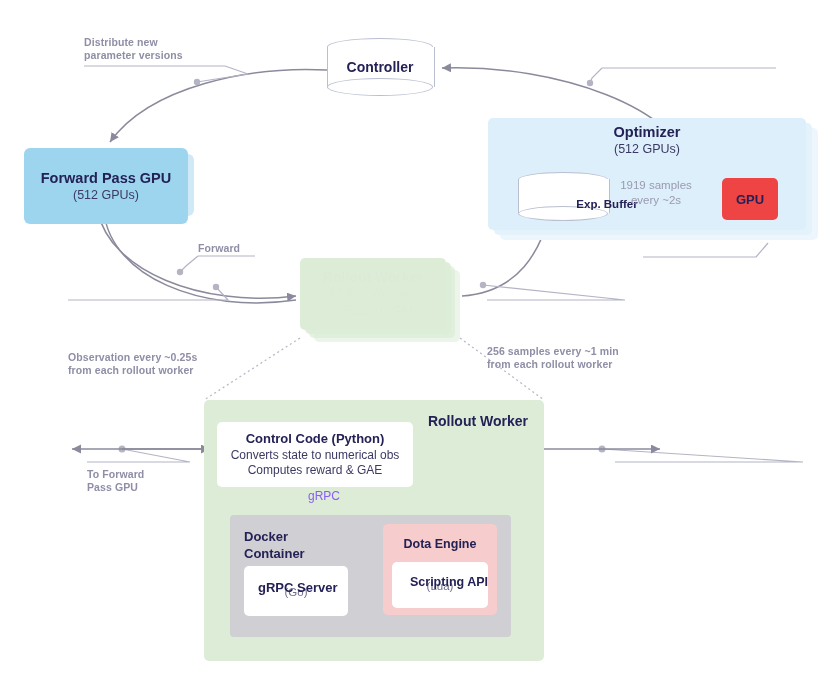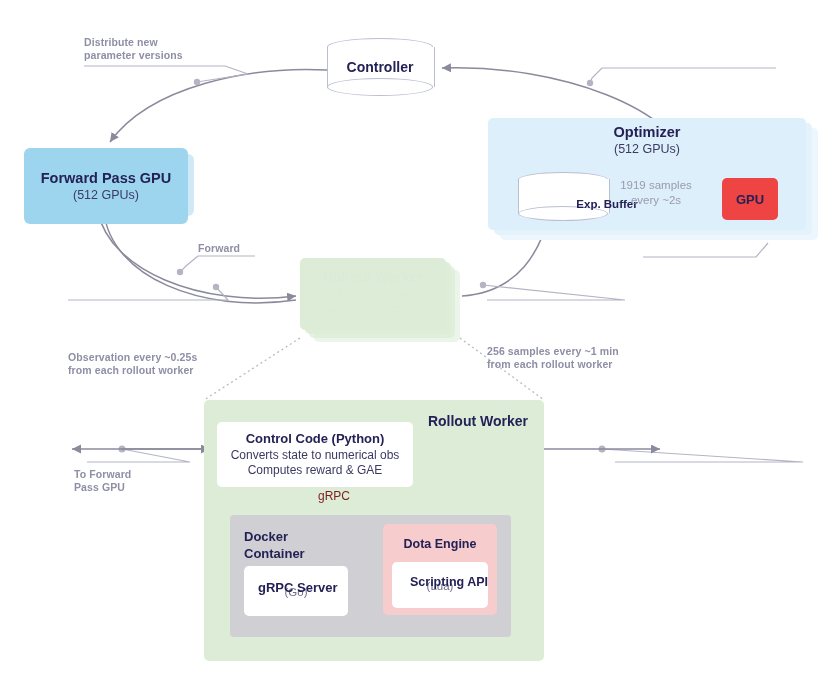--- a/index.html
+++ b/index.html
@@ -72,31 +72,31 @@
   #grpcsrv{position:absolute;left:14px;top:51px;width:104px;height:50px;background:#fff;border-radius:5px;
            display:flex;flex-direction:column;align-items:center;justify-content:center;}
   #grpcsrv .title{font-size:13px;}
   #grpcsrv .sub{font-size:11.5px;color:#6f6d8c;margin-top:1px;}
   #dota{position:absolute;left:153px;top:9px;width:114px;height:91px;background:#f7cccc;border-radius:5px;}
   #dota .title{position:absolute;left:0;top:12px;width:114px;text-align:center;font-size:12.5px;}
   #scripting{position:absolute;left:9px;top:38px;width:96px;height:46px;background:#fff;border-radius:5px;
              display:flex;flex-direction:column;align-items:center;justify-content:center;}
   #scripting .title{font-size:12.5px;}
   #scripting .sub{font-size:11.5px;color:#6f6d8c;margin-top:1px;}
-  .grpc-lbl{position:absolute;left:318px;top:489px;color:#7f1d1d;font-size:12px;}
+  .grpc-lbl{position:absolute;left:308px;top:489px;color:#8b5cf6;font-size:12px;}
 
   
   .anno{position:absolute;color:#8e8ea6;font-size:10.5px;font-weight:bold;line-height:13px;letter-spacing:.1px;}
   #a-distribute{left:84px;top:36px;width:150px;}
   #a-publish{left:602px;top:38px;width:200px;}
   #a-action{left:198px;top:242px;width:60px;}
   #a-observation{left:68px;top:305px;width:160px;margin-top:46px;}
   #a-256{left:487px;top:305px;width:135px;margin-top:40px;}
   #a-mpi{left:643px;top:263px;width:110px;}
-  #a-toforward{left:74px;top:468px;width:100px;}
+  #a-toforward{left:87px;top:468px;width:100px;}
   #a-send{left:615px;top:468px;width:185px;}
 </style>
 </head>
 <body>
 
 <div id="stage">
 
   <svg class="layer" viewBox="0 0 831 692">
     <defs>
       <marker id="ah" markerWidth="7" markerHeight="7" refX="6" refY="3" orient="auto">

